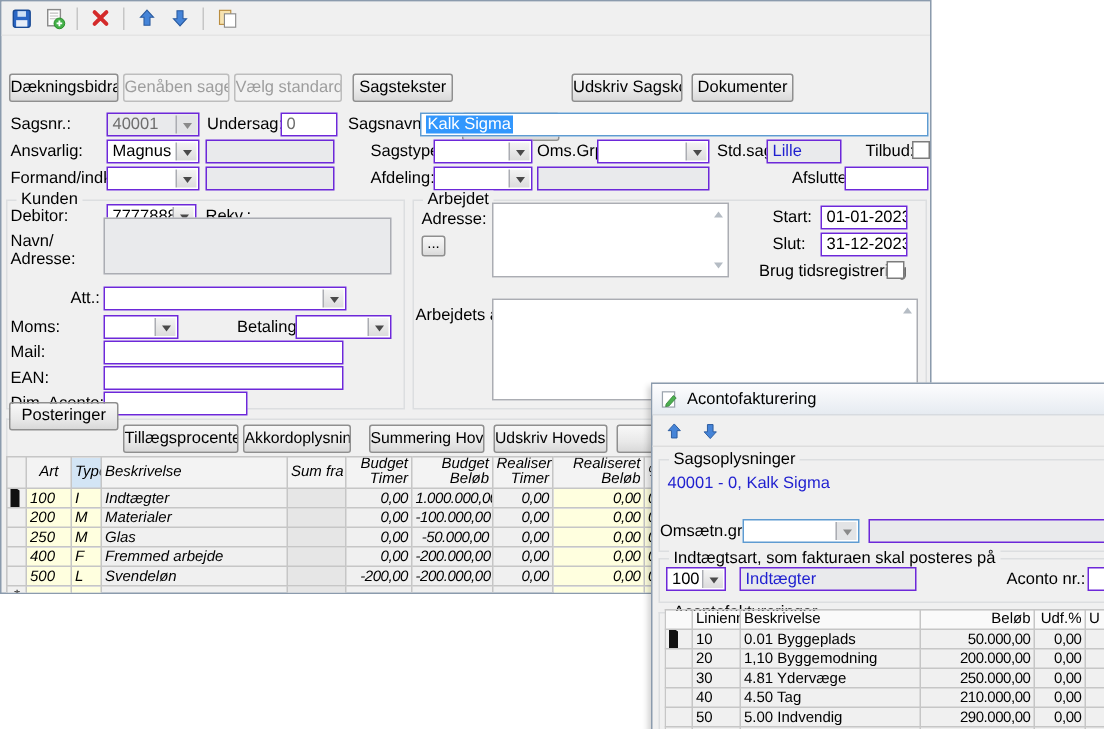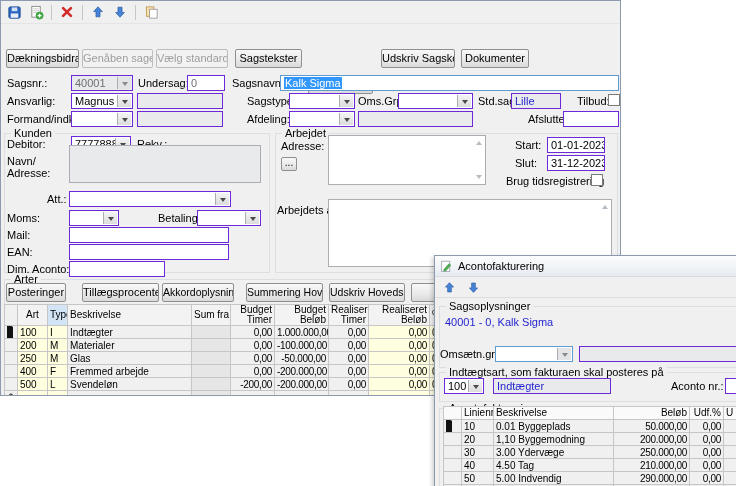--- a/index.html
+++ b/index.html
@@ -259,35 +259,35 @@
   <span class="lbl" style="left:276px;top:203px;">Arbejdets art:</span>
   <div class="tarea" style="left:327px;top:198px;width:284px;height:68px;">
     <span></span>
     <span class="scr" style="top:2px;"><span class="tri-up-s"></span></span>
     <span class="scr" style="bottom:2px;"><span class="tri-dn-s"></span></span>
   </div>
 
   <div class="group" style="left:3px;top:278px;width:614px;height:117px;border-bottom:none;">
     <span class="glabel">Arter</span>
   </div>
-  <div class="btn abs" style="left:5px;top:282px;width:60px;">Posteringer</div>
+  <div class="btn abs" style="left:5px;top:267px;width:73px;">Posteringer</div>
   <div class="btn abs" style="left:81px;top:282px;width:77px;">Tillægsprocenter</div>
   <div class="btn abs" style="left:161px;top:282px;width:72px;font-size:10.5px;">Akkordoplysninger</div>
   <div class="btn abs" style="left:245px;top:282px;width:77px;font-size:10.5px;">Summering Hovedsag</div>
   <div class="btn abs" style="left:328px;top:282px;width:76px;font-size:10.5px;">Udskriv Hovedsag</div>
   <div class="btn abs" style="left:410px;top:282px;width:60px;">
     <span style="display:inline-block;vertical-align:middle;">
       <svg width="11" height="11" viewBox="0 0 16 16">
           <path d="M8 2 L13 7.5 H10.3 V13.5 H5.7 V7.5 H3 Z" fill="#4584d8" stroke="#2a5a9e"></path>
         </svg>
     </span>
   </div>
 
   <div class="abs" style="left:3px;top:303px;width:447px;height:92px;overflow:hidden;">
-    <table style="width:447px;">
+    <table style="width:447px;font-style:italic;">
       <colgroup>
           <col style="width:13px;">
           <col style="width:30px;">
           <col style="width:20px;">
           <col style="width:124px;">
           <col style="width:39px;">
           <col style="width:44px;">
           <col style="width:54px;">
           <col style="width:40px;">
           <col style="width:61px;">
@@ -474,21 +474,21 @@
         <td class="selcol"></td>
         <td>20</td>
         <td>1,10 Byggemodning</td>
         <td class="num">200.000,00</td>
         <td class="num">0,00</td>
         <td></td>
       </tr>
       <tr>
         <td class="selcol"></td>
         <td>30</td>
-        <td>3.00 Ydervæge</td>
+        <td>4.81 Ydervæge</td>
         <td class="num">250.000,00</td>
         <td class="num">0,00</td>
         <td></td>
       </tr>
       <tr>
         <td class="selcol"></td>
         <td>40</td>
         <td>4.50 Tag</td>
         <td class="num">210.000,00</td>
         <td class="num">0,00</td>

